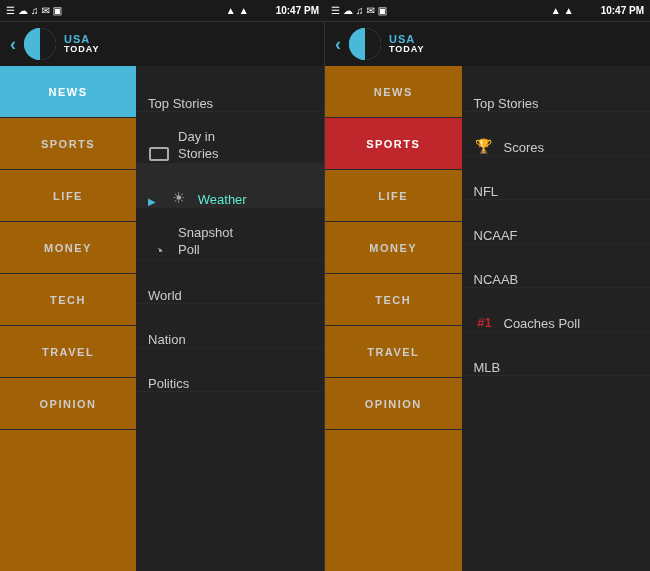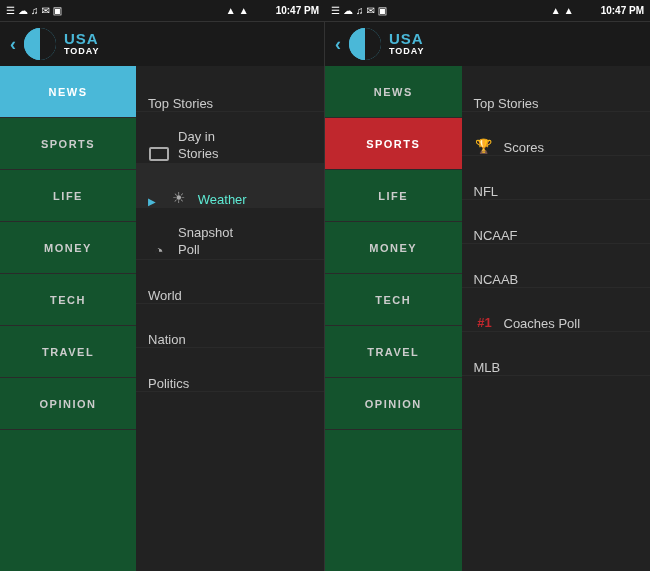--- a/index.html
+++ b/index.html
@@ -102,42 +102,42 @@
       height: 32px;
       background: #1a1a1a;
     }
     .logo-text {
       display: flex;
       flex-direction: column;
       line-height: 1.1;
     }
     .logo-usa {
       color: #4ab8d8;
-      font-size: 15px;
+      font-size: 11px;
       font-weight: 900;
       letter-spacing: 1px;
     }
     .logo-today {
       color: #fff;
       font-size: 9px;
       font-weight: bold;
       letter-spacing: 1px;
     }
 
     
     .nav-content {
       display: flex;
       flex: 1;
       overflow: hidden;
     }
 
     
     .left-nav {
       width: 42%;
-      background: #14532d;
+      background: #a16207;
       display: flex;
       flex-direction: column;
     }
     .nav-item {
       height: 52px;
       display: flex;
       align-items: center;
       justify-content: center;
       cursor: pointer;
       border-bottom: 1px solid #2a2a2a;

